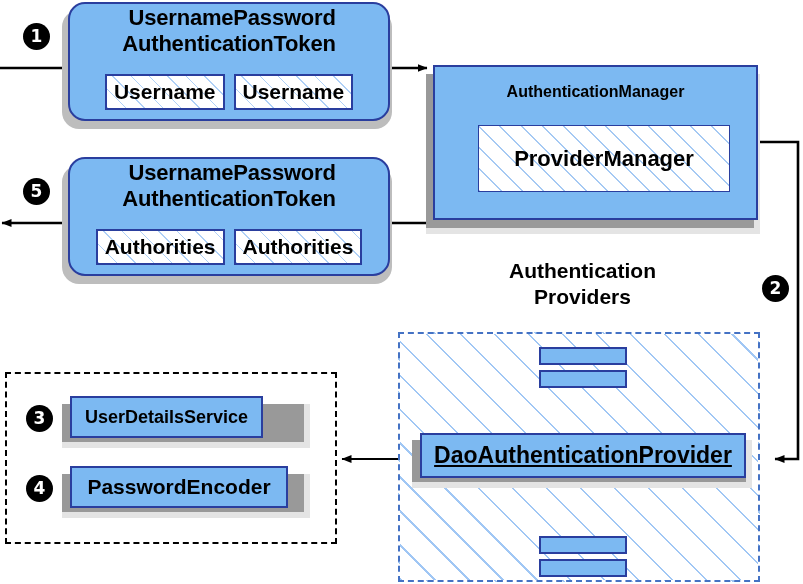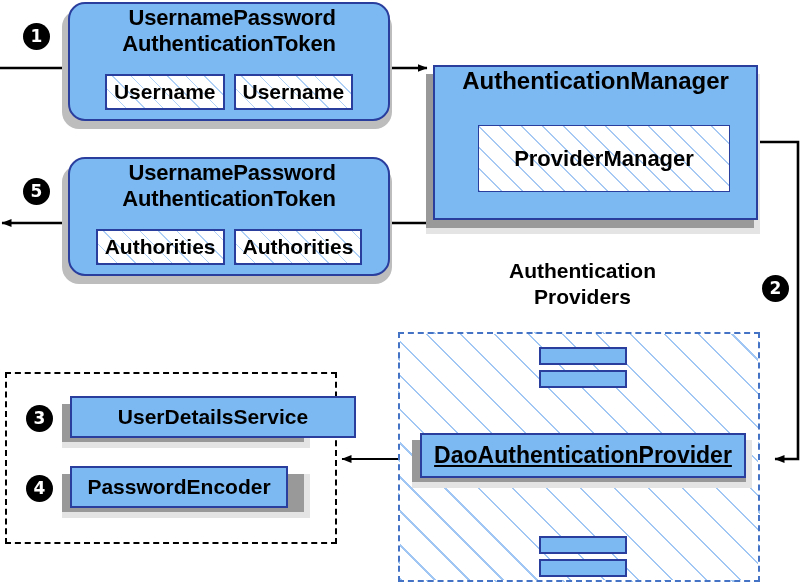--- a/index.html
+++ b/index.html
@@ -103,21 +103,21 @@
       <div class="slot">Username</div>
       <div class="slot">Username</div>
     </div>
   </div>
   <div class="num" style="left:23px;top:23px;">1</div>
 
   <div class="shadow-light" style="left:426px;top:74px;width:334px;height:160px;"></div>
   <div class="shadow-dark" style="left:426px;top:74px;width:328px;height:154px;"></div>
   <div class="node" style="left:433px;top:65px;width:325px;height:155px;
        flex-direction:column;justify-content:flex-start;">
-    <div style="margin-top:0;font-size:24px;">AuthenticationManager</div>
+    <div style="margin-top:16px;font-size:16px;">AuthenticationManager</div>
   </div>
   <div class="hatch-white" style="left:478px;top:125px;width:252px;height:67px;">ProviderManager</div>
 
   <div class="token-shadow" style="left:62px;top:165px;width:330px;height:119px;"></div>
   <div class="node token" style="left:68px;top:157px;width:322px;height:119px;">
     <div class="ttl">
       <div>UsernamePassword</div>
       <div>AuthenticationToken</div>
     </div>
     <div class="slotrow">
@@ -142,21 +142,21 @@
   <div class="shadow-dark" style="left:412px;top:440px;width:334px;height:42px;"></div>
   <div class="node" style="left:420px;top:433px;width:326px;height:45px;font-size:23px;text-decoration:underline;">DaoAuthenticationProvider</div>
 
   <div class="bar" style="left:539px;top:536px;width:88px;height:18px;"></div>
   <div class="bar" style="left:539px;top:559px;width:88px;height:18px;"></div>
 
   <div class="dashed-black" style="left:5px;top:372px;width:332px;height:172px;"></div>
 
   <div class="shadow-light" style="left:62px;top:404px;width:248px;height:44px;"></div>
   <div class="shadow-dark" style="left:62px;top:404px;width:242px;height:38px;"></div>
-  <div class="node" style="left:70px;top:396px;width:286px;height:42px;font-size:21px;text-align:center;">UserDetailsService</div>
+  <div class="node" style="left:70px;top:396px;width:193px;height:42px;font-size:18px;text-align:center;">UserDetailsService</div>
   <div class="num" style="left:26px;top:405px;">3</div>
 
   <div class="shadow-light" style="left:62px;top:474px;width:248px;height:44px;"></div>
   <div class="shadow-dark" style="left:62px;top:474px;width:242px;height:38px;"></div>
   <div class="node" style="left:70px;top:466px;width:218px;height:42px;font-size:21px;">PasswordEncoder</div>
   <div class="num" style="left:26px;top:475px;">4</div>
 
 </div>
 
 </body></html>

